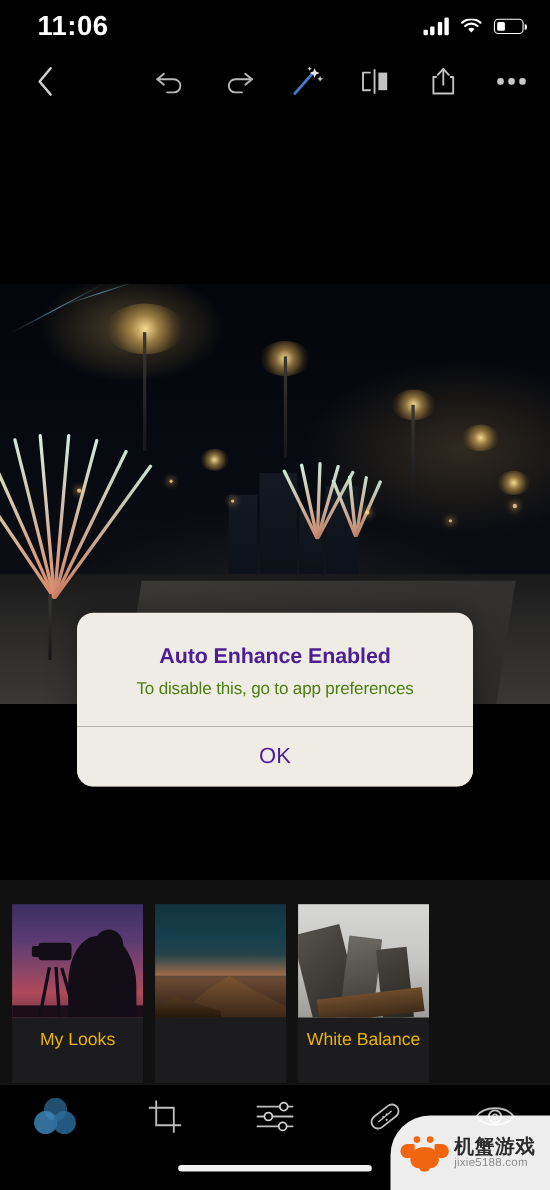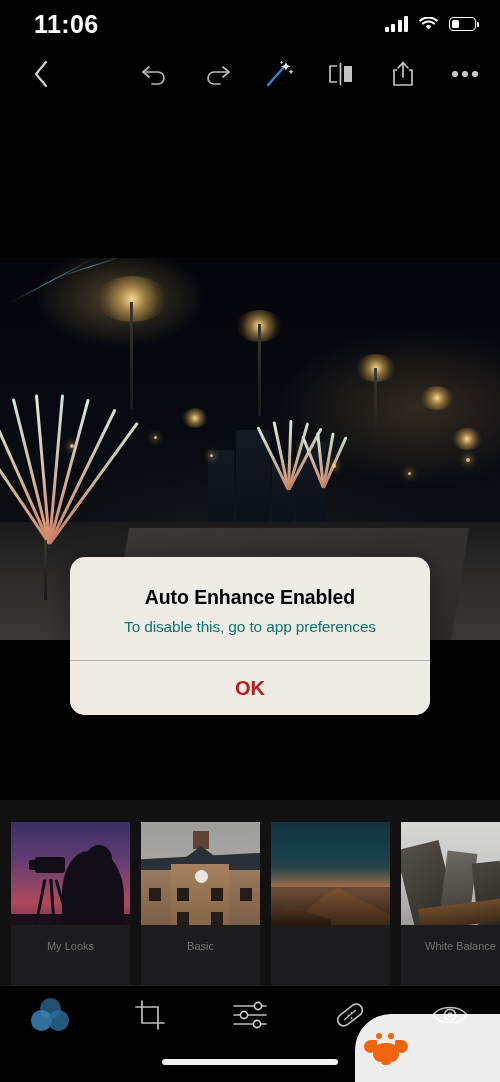--- a/index.html
+++ b/index.html
@@ -160,35 +160,34 @@
     border-radius:15px;
     box-shadow:0 2px 26px rgba(0,0,0,.40);
     overflow:hidden;
   }
   .dialog-body {
     padding:29px 20px 24px;
     text-align:center;
   }
   .dialog-title {
     font-size:19.5px; font-weight:bold;
-    color:#000000; letter-spacing:-0.1px;
+    color:#4c1d95; letter-spacing:-0.1px;
     margin-bottom:9px;
   }
   .dialog-msg {
-    font-size:15.5px; color:#0f766e;
+    font-size:15.5px; color:#4d7c0f;
     letter-spacing:-0.15px;
   }
   .dialog-sep { height:1px; background:#b7b5af; }
   .dialog-ok {
     height:54px;
     display:flex; align-items:center; justify-content:center;
-    font-size:20px; color:#b91c1c;
+    font-size:20px; color:#4c1d95;
     cursor:pointer;
     background:#eeece5;
-    font-weight:bold;
   }
 
   
   .presets {
     position:absolute; top:800px; left:0;
     width:500px; height:185px;
     background:#111112;
     display:flex;
     gap:11px;
     padding:22px 0 0 11px;
@@ -199,21 +198,21 @@
     background:#1c1c1e;
     cursor:pointer;
   }
   .preset-thumb {
     width:119px; height:103px;
     overflow:hidden; position:relative;
   }
   .preset-label {
     height:42px;
     display:flex; align-items:center; justify-content:center;
-    font-size:11px; color:#737373;
+    font-size:16px; color:#eab308;
     white-space:nowrap;
   }
   
   .th-mylooks {
     background:linear-gradient(#3b2f63 0%, #5b3b72 32%, #8a4568 58%, #b0495b 78%, #6d3348 100%);
   }
   .th-mylooks .figure {
     position:absolute; right:6px; bottom:0;
     width:62px; height:74px;
     background:#120d16;
@@ -542,37 +541,20 @@
           <span class="leg l2"></span>
           <span class="leg l3"></span>
         <span class="cam"></span>
           <span class="lens"></span>
         <span class="figure"></span>
           <span class="head"></span>
       </div>
       <div class="preset-label">My Looks</div>
     </div>
 
-    <div class="preset">
-      <div class="preset-thumb th-basic">
-        <span class="chim"></span>
-        <span class="roof"></span>
-        <span class="gable"></span>
-        <span class="wall"></span>
-        <span class="wallmid"></span>
-        <span class="clock"></span>
-        <span class="win" style="left:8px;  top:66px;"></span>
-        <span class="win" style="left:36px; top:66px;"></span>
-        <span class="win" style="left:70px; top:66px;"></span>
-        <span class="win" style="left:99px; top:66px;"></span>
-        <span class="win" style="left:36px; top:90px;"></span>
-        <span class="win" style="left:70px; top:90px;"></span>
-      </div>
-      <div class="preset-label">Basic</div>
-    </div>
 
     <div class="preset">
       <div class="preset-thumb th-charm">
         <span class="glow"></span>
         <span class="mtn"></span>
         <span class="mtn2"></span>
       </div>
     </div>
 
     <div class="preset">
@@ -639,15 +621,19 @@
 
   <div class="watermark">
     <div class="crab">
       <span class="crab-dot d1"></span>
       <span class="crab-dot d2"></span>
       <span class="crab-claw lft"></span>
       <span class="crab-claw rgt"></span>
       <span class="crab-body"></span>
       <span class="crab-foot"></span>
     </div>
+    <div class="wm-text">
+      <div class="wm-cn">机蟹游戏</div>
+      <div class="wm-url">jixie5188.com</div>
+    </div>
   </div>
 
 </div>
 
 </body></html>

